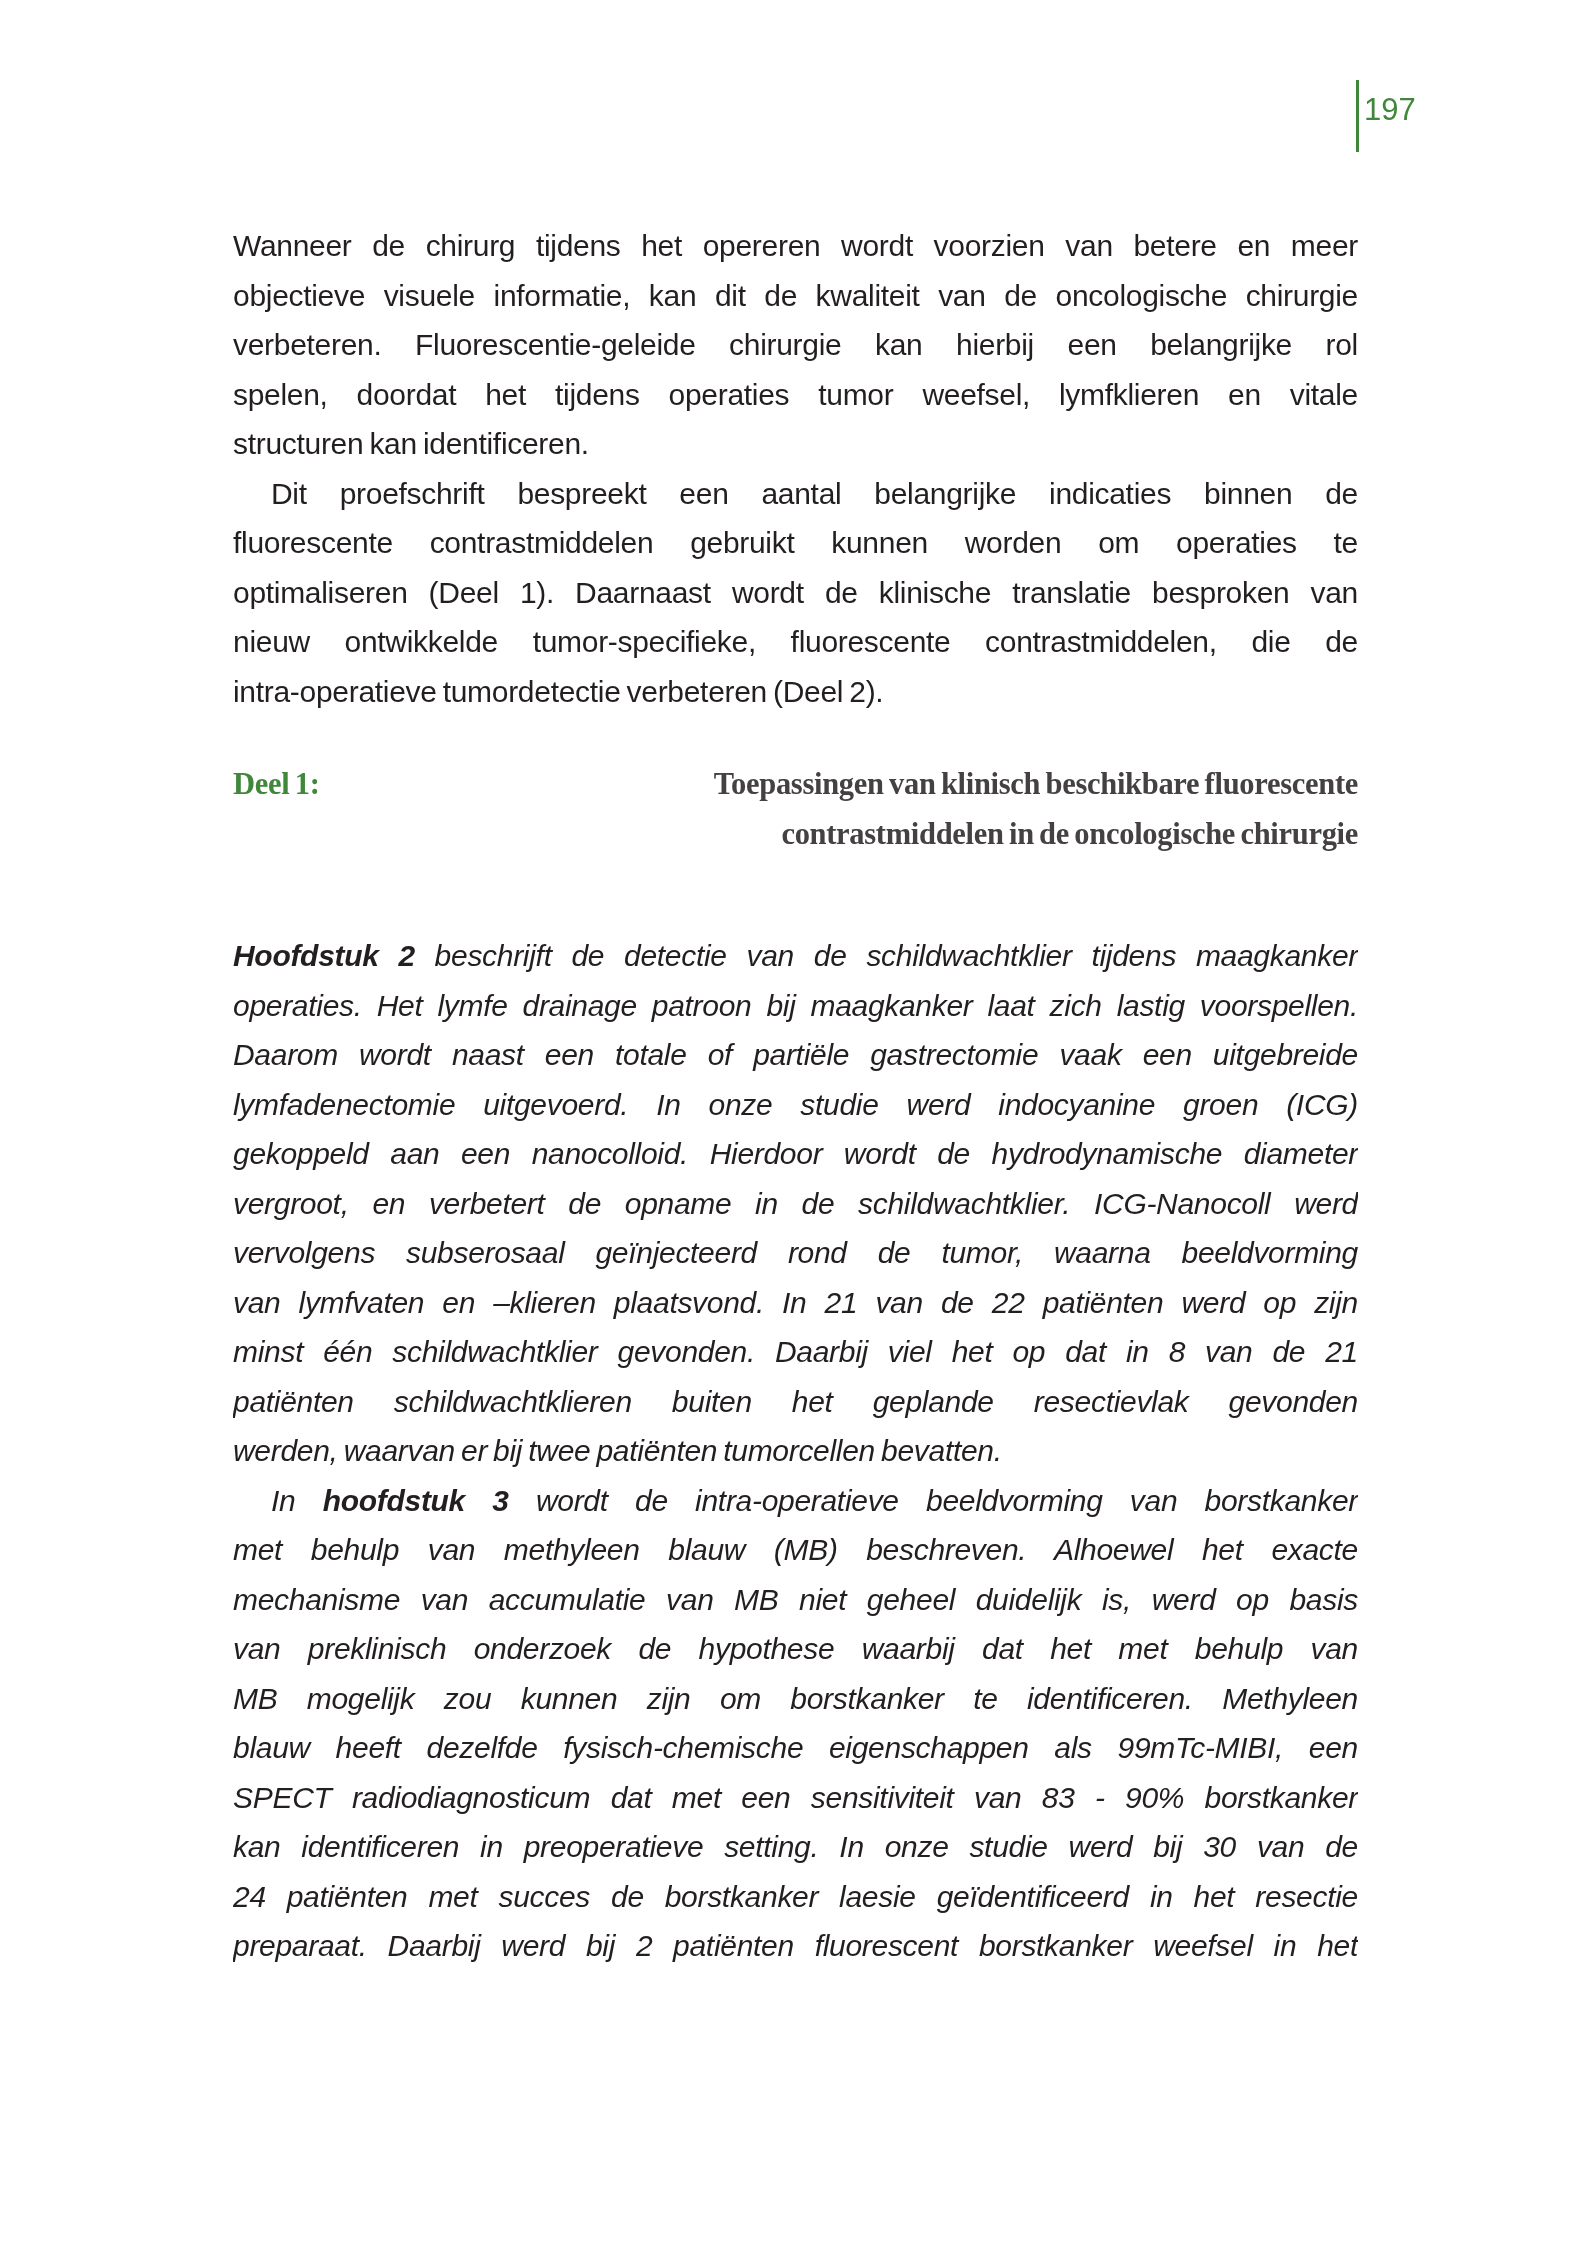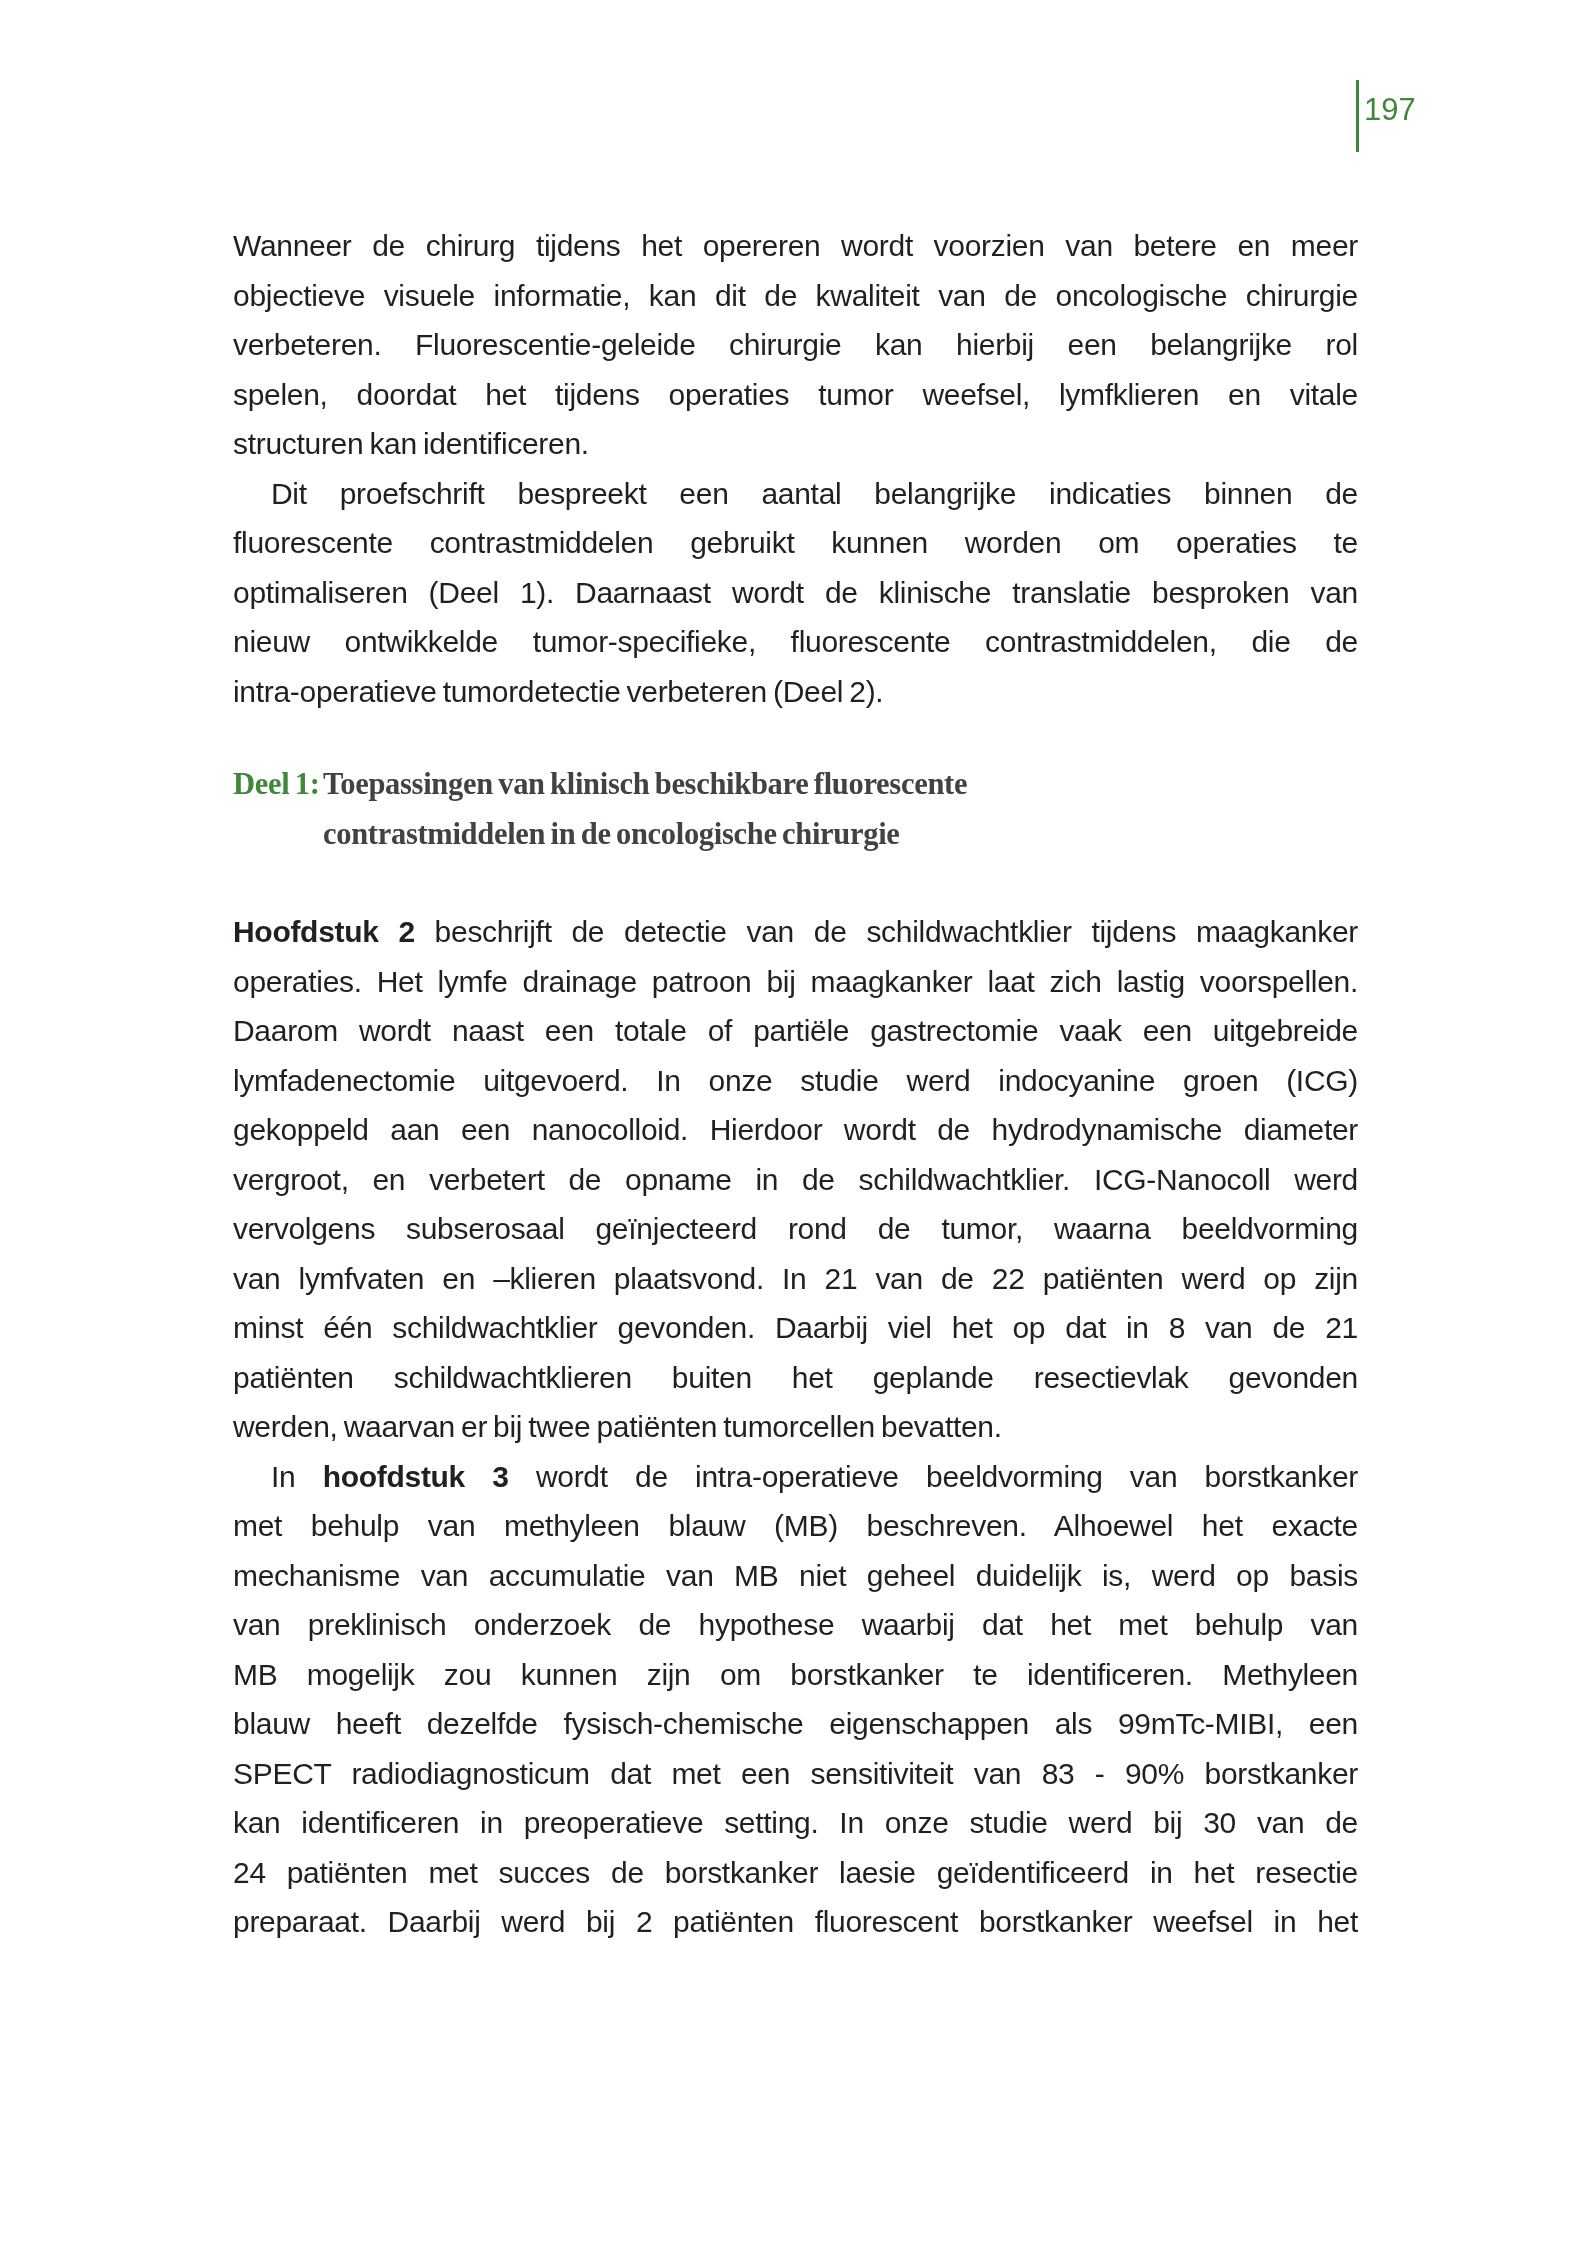--- a/index.html
+++ b/index.html
@@ -61,22 +61,22 @@
     color: var(--heading-ink, #454142);
     letter-spacing: -0.3px;
     font-family: Liberation Serif, serif;
   }
   .hprefix {
     flex: none;
     width: 90px;
     color: var(--accent, #41873b);
   }
   .htext { flex: 1; }
-  .hline { display: block; height: 49.5px; white-space: nowrap; }
-  #block2 { margin-top: 48px; }
+  .hline { display: block; height: 49.5px; white-space: nowrap; text-align: right; }
+  #block2 { margin-top: 72px; font-style: italic; }
 </style>
 </head>
 <body>
 
 <div class="page" style="--accent: #41873b; --ink: #231f20; --heading-ink: #454142;">
 
   <div class="pagerule"></div>
   <div class="pagenum">197</div>
 
   <main class="textblock">

